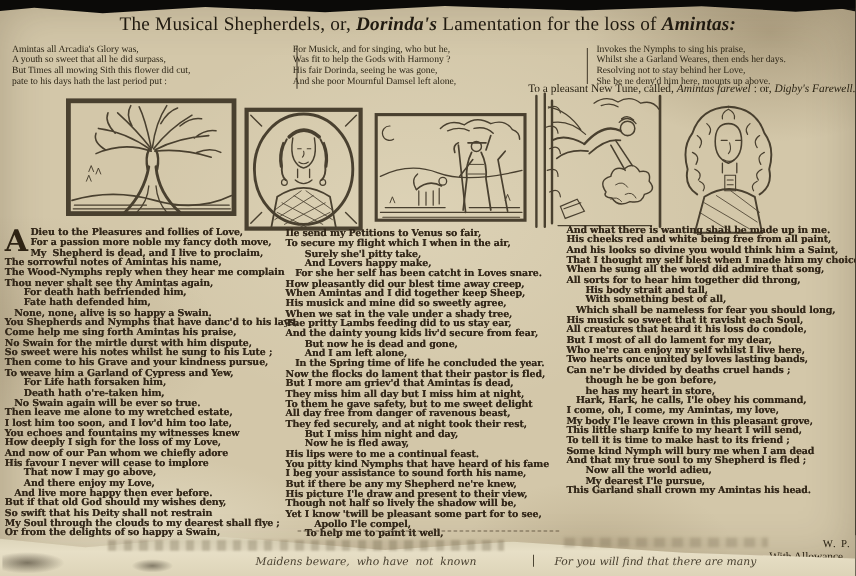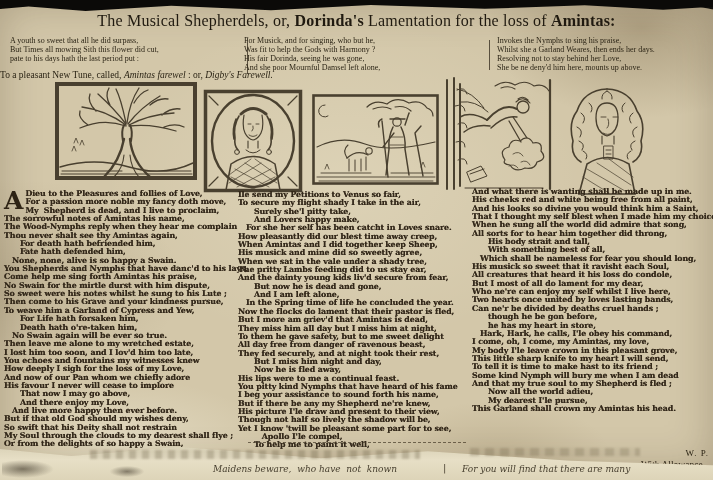--- a/index.html
+++ b/index.html
@@ -35,30 +35,30 @@
       radial-gradient(ellipse 160px 80px at 70% 97%,rgba(120,100,64,.18),transparent 70%);
     clip-path:polygon(0 1%,2% 0,96% 0,100% 1.2%,100% 99%,80% 98%,60% 96%,45% 97.5%,25% 95%,10% 97%,0 95.5%);
     box-shadow:inset 0 0 40px rgba(60,45,25,.25)}
 
   .top-strip{position:absolute;left:0;top:0;width:713px;height:13px;z-index:3;background:#0b0a08;
     clip-path:polygon(0 0,100% 0,100% 52%,93% 75%,82% 40%,68% 68%,52% 38%,38% 78%,24% 45%,12% 85%,4% 50%,0 70%)}
 
   
   .title{position:absolute;left:0;top:8px;width:100%;text-align:center;color:#201a10;
     font:16px/18px "Liberation Serif",serif;letter-spacing:.2px}
-  .title .it{font-weight:bold}
+  .title .it{font-style:italic;font-weight:bold}
   .intro-col{position:absolute;top:32px;color:#2c2516;font:8px/9px "Liberation Serif",serif}
   .iline{white-space:pre}
   .icol-a{left:10px;width:232px}
   .icol-b{left:244px;width:226px}
   .icol-c{left:497px;width:212px}
   .vrule{position:absolute;width:1px;background:#3a3122;opacity:.8}
   .vrule-1{left:247px;top:34px;height:36px}
   .vrule-2{left:489px;top:36px;height:30px}
-  .tune{position:absolute;left:0;top:66px;width:100%;text-align:left;color:#2a2314;
+  .tune{position:absolute;left:0;top:66px;width:100%;text-align:right;color:#2a2314;
     font:9.5px/10px "Liberation Serif",serif}
   .tune .it{font-style:italic}
 
   
   .cut{position:absolute}
   .cut svg{display:block;width:100%;height:100%}
   .cut-1{left:54px;top:77px;width:144px;height:102px}
   .cut-2{left:203px;top:85px;width:100px;height:104px}
   .cut-3{left:311px;top:89px;width:129px;height:93px}
   .cut-4{left:443px;top:72px;width:113px;height:117px}
@@ -90,20 +90,21 @@
   </div>
 
   <div class="paper">
 
     <div class="title">
       <span>The Musical Shepherdels, or, </span><span class="it">Dorinda's</span><span> Lamentation for the loss of </span><span class="it">Amintas:</span>
     </div>
 
     <div class="intro-col icol-a">
 
+    <div class="iline">Amintas all Arcadia's Glory was,</div>
         <div class="iline">A youth so sweet that all he did surpass,</div>
         <div class="iline">But Times all mowing Sith this flower did cut,</div>
         <div class="iline">pate to his days hath the last period put :</div>
       </div>
     <div class="vrule vrule-1"></div>
     <div class="intro-col icol-b">
 
     <div class="iline">For Musick, and for singing, who but he,</div>
         <div class="iline">Was fit to help the Gods with Harmony ?</div>
         <div class="iline">His fair Dorinda, seeing he was gone,</div>
@@ -265,21 +266,21 @@
           <div class="vline">But if that old God should my wishes deny,</div>
           <div class="vline">So swift that his Deity shall not restrain</div>
           <div class="vline">My Soul through the clouds to my dearest shall flye ;</div>
           <div class="vline">Or from the delights of so happy a Swain,</div>
         </div>
     </div>
 
     <div class="verse-col vcol-2">
 
     <div class="vline">Ile send my Petitions to Venus so fair,</div>
-        <div class="vline">To secure my flight shady I take in the air,</div>
+        <div class="vline">To secure my flight which I when in the air,</div>
         <div class="vline">      Surely she'l pitty take,</div>
         <div class="vline">      And Lovers happy make,</div>
         <div class="vline">   For she her self has been catcht in Loves snare.</div>
         <div class="vline">How pleasantly did our blest time away creep,</div>
         <div class="vline">When Amintas and I did together keep Sheep,</div>
         <div class="vline">His musick and mine did so sweetly agree,</div>
         <div class="vline">When we sat in the vale under a shady tree,</div>
         <div class="vline">The pritty Lambs feeding did to us stay ear,</div>
         <div class="vline">And the dainty young kids liv'd secure from fear,</div>
         <div class="vline">      But now he is dead and gone,</div>

